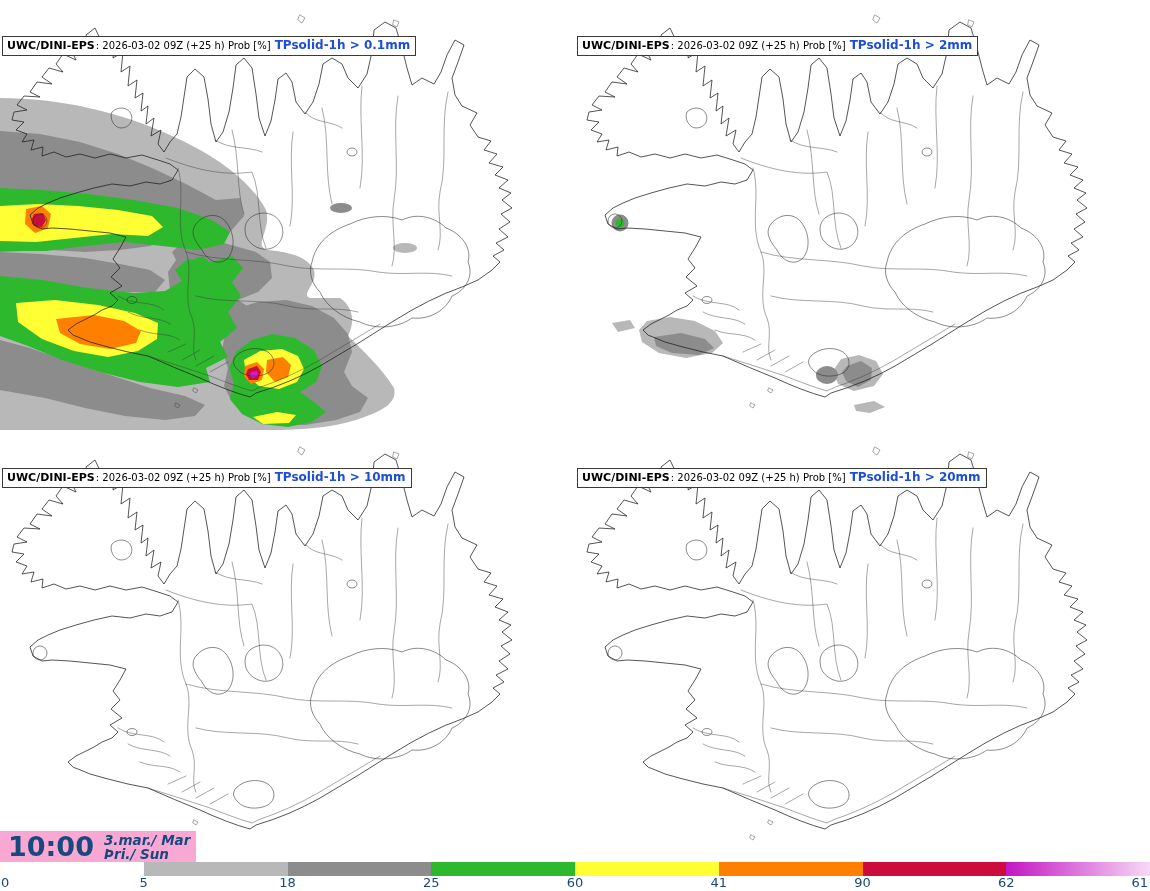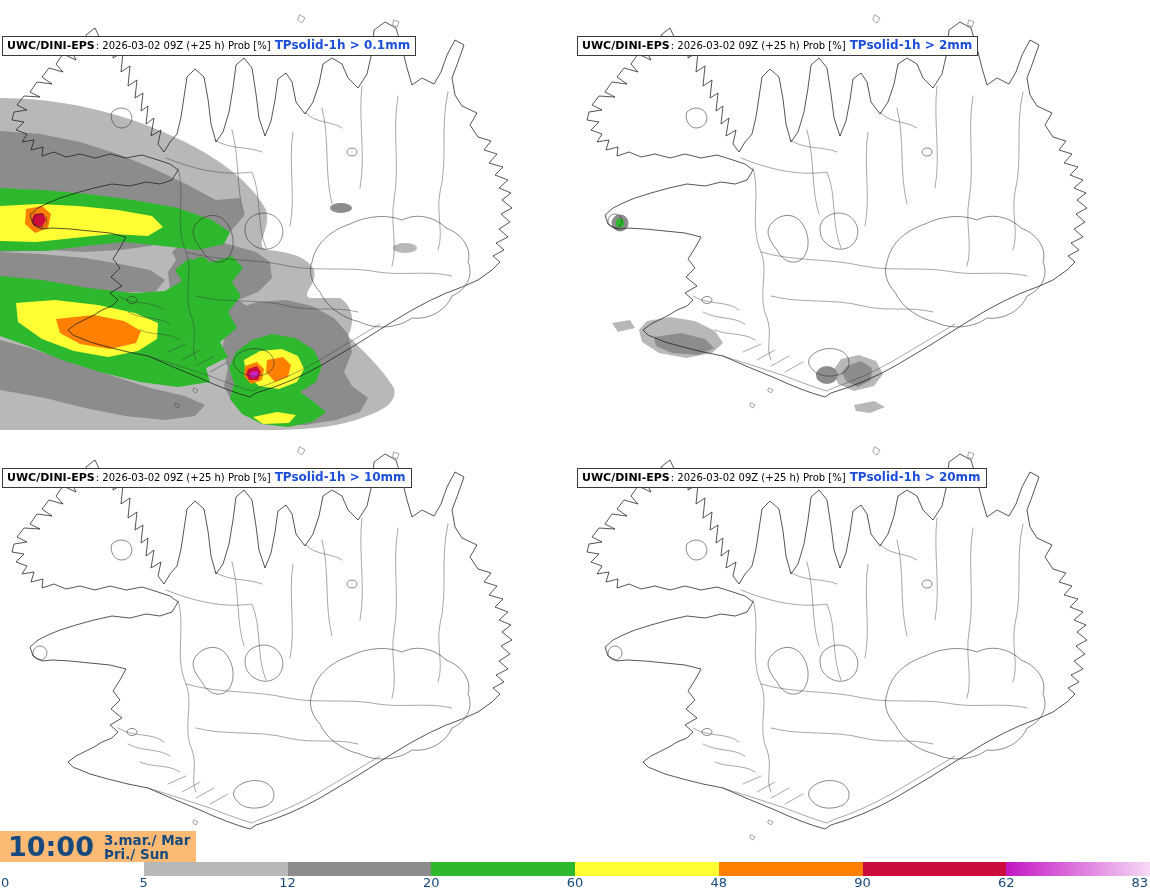--- a/index.html
+++ b/index.html
@@ -20,24 +20,24 @@
   
   .ln{fill:none;stroke:#1c1c1c;stroke-width:.75;stroke-linejoin:round;stroke-linecap:round}
   .ln2{fill:none;stroke:#3a3a3a;stroke-width:.45;stroke-linejoin:round;stroke-linecap:round}
   .glac{fill:none;stroke:#2a2a2a;stroke-width:.55;stroke-linejoin:round}
   
   .f-lg{fill:var(--c-lightgray)} .f-dg{fill:var(--c-darkgray)}
   .f-gr{fill:var(--c-green)}     .f-ye{fill:var(--c-yellow)}
   .f-or{fill:var(--c-orange)}    .f-cr{fill:var(--c-crimson)}
   .f-ma{fill:var(--c-magenta)}
   
-  .timebox{position:absolute;left:0;top:831px;z-index:8;background:#fdba74;
+  .timebox{position:absolute;left:0;top:831px;z-index:8;background:#f9a8d4;
       display:flex;align-items:center;padding:0 6px 0 8px;height:31px;white-space:nowrap;}
   .tb-time{font-size:27px;font-weight:bold;color:var(--c-navy);letter-spacing:0px;margin-right:10px;line-height:31px;}
-  .tb-dates{display:flex;flex-direction:column;justify-content:center;}
+  .tb-dates{display:flex;flex-direction:column;justify-content:center;font-style:italic;}
   .tb-date{font-size:13.5px;font-weight:bold;color:var(--c-navy);line-height:14px;}
   
   .colorbar{position:absolute;left:0;top:862px;width:1150px;height:14px;display:flex;z-index:7;}
   .cb-seg{height:14px;flex:1 1 0;}
   .cb-labels{position:absolute;left:0;top:875px;width:1150px;height:16px;z-index:7;}
   .cb-tick{position:absolute;top:0;font-size:13px;color:var(--c-navy);}
 </style>
 </head>
 <body>
 
@@ -211,22 +211,22 @@
       <div class="cb-seg" style="background: rgb(140, 140, 140);"></div>
       <div class="cb-seg" style="background: rgb(46, 184, 46);"></div>
       <div class="cb-seg" style="background: rgb(255, 255, 51);"></div>
       <div class="cb-seg" style="background: rgb(255, 128, 0);"></div>
       <div class="cb-seg" style="background: rgb(204, 12, 60);"></div>
       <div class="cb-seg" style="background: linear-gradient(90deg, rgb(195, 22, 195), rgb(247, 217, 247));"></div>
     </div>
   <div class="cb-labels" id="cb-labels">
       <span class="cb-tick" style="left: 1px;">0</span>
       <span class="cb-tick" style="left: 12.5%; transform: translateX(-50%);">5</span>
-      <span class="cb-tick" style="left: 25%; transform: translateX(-50%);">12</span>
-      <span class="cb-tick" style="left: 37.5%; transform: translateX(-50%);">20</span>
+      <span class="cb-tick" style="left: 25%; transform: translateX(-50%);">18</span>
+      <span class="cb-tick" style="left: 37.5%; transform: translateX(-50%);">25</span>
       <span class="cb-tick" style="left: 50%; transform: translateX(-50%);">60</span>
-      <span class="cb-tick" style="left: 62.5%; transform: translateX(-50%);">48</span>
+      <span class="cb-tick" style="left: 62.5%; transform: translateX(-50%);">41</span>
       <span class="cb-tick" style="left: 75%; transform: translateX(-50%);">90</span>
       <span class="cb-tick" style="left: 87.5%; transform: translateX(-50%);">62</span>
-      <span class="cb-tick" style="right: 2px;">83</span>
+      <span class="cb-tick" style="right: 2px;">61</span>
     </div>
 
 </div>
 
 </body></html>

